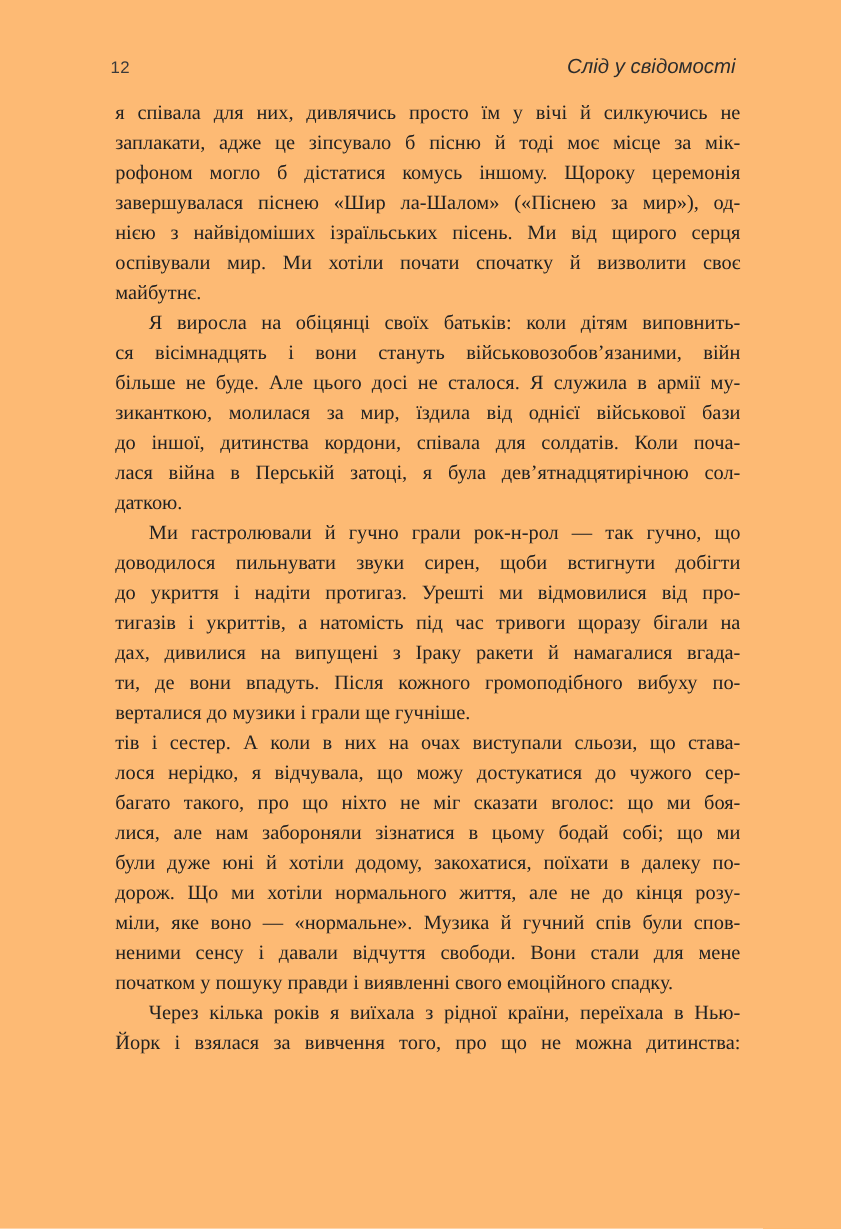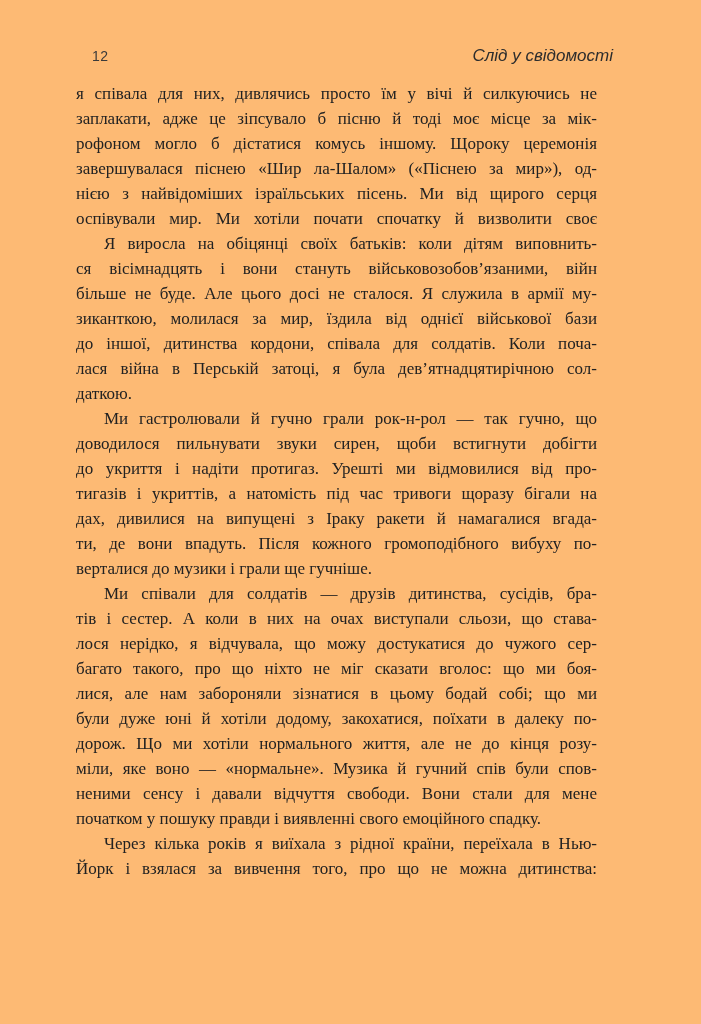--- a/index.html
+++ b/index.html
@@ -33,21 +33,21 @@
     letter-spacing: 0.5px;
   }
   .running-title {
     font-family: "Liberation Sans", sans-serif;
     font-style: italic;
     font-size: 17px;
     color: #2d2d2d;
   }
   .body-text {
     position: absolute;
-    left: 76px;
+    left: 96px;
     top: 81px;
     width: 521px;
     font-size: 17px;
     line-height: 25px;
   }
   .paragraph {
     margin: 0;
   }
   .line {
     text-align: justify;
@@ -71,41 +71,41 @@
   </div>
 
   <div class="body-text">
       <div class="paragraph">
         <div class="line">я співала для них, дивлячись просто їм у вічі й силкуючись не</div>
         <div class="line">заплакати, адже це зіпсувало б пісню й тоді моє місце за мік-</div>
         <div class="line">рофоном могло б дістатися комусь іншому. Щороку церемонія</div>
         <div class="line">завершувалася піснею «Шир ла-Шалом» («Піснею за мир»), од-</div>
         <div class="line">нією з найвідоміших ізраїльських пісень. Ми від щирого серця</div>
         <div class="line">оспівували мир. Ми хотіли почати спочатку й визволити своє</div>
+        <div class="line last">майбутнє.</div>
       </div>
       <div class="paragraph">
         <div class="line indent">Я виросла на обіцянці своїх батьків: коли дітям виповнить-</div>
         <div class="line">ся вісімнадцять і вони стануть військовозобов’язаними, війн</div>
         <div class="line">більше не буде. Але цього досі не сталося. Я служила в армії му-</div>
         <div class="line">зиканткою, молилася за мир, їздила від однієї військової бази</div>
         <div class="line">до іншої, дитинства кордони, співала для солдатів. Коли поча-</div>
         <div class="line">лася війна в Перській затоці, я була дев’ятнадцятирічною сол-</div>
         <div class="line last">даткою.</div>
       </div>
       <div class="paragraph">
         <div class="line indent">Ми гастролювали й гучно грали рок-н-рол — так гучно, що</div>
         <div class="line">доводилося пильнувати звуки сирен, щоби встигнути добігти</div>
         <div class="line">до укриття і надіти протигаз. Урешті ми відмовилися від про-</div>
         <div class="line">тигазів і укриттів, а натомість під час тривоги щоразу бігали на</div>
         <div class="line">дах, дивилися на випущені з Іраку ракети й намагалися вгада-</div>
         <div class="line">ти, де вони впадуть. Після кожного громоподібного вибуху по-</div>
         <div class="line last">верталися до музики і грали ще гучніше.</div>
       </div>
       <div class="paragraph">
-        <div class="line indent">Ми співали для солдатів — друзів дитинства, сусідів, бра-</div>
         <div class="line">тів і сестер. А коли в них на очах виступали сльози, що става-</div>
         <div class="line">лося нерідко, я відчувала, що можу достукатися до чужого сер-</div>
         <div class="line">багато такого, про що ніхто не міг сказати вголос: що ми боя-</div>
         <div class="line">лися, але нам забороняли зізнатися в цьому бодай собі; що ми</div>
         <div class="line">були дуже юні й хотіли додому, закохатися, поїхати в далеку по-</div>
         <div class="line">дорож. Що ми хотіли нормального життя, але не до кінця розу-</div>
         <div class="line">міли, яке воно — «нормальне». Музика й гучний спів були спов-</div>
         <div class="line">неними сенсу і давали відчуття свободи. Вони стали для мене</div>
         <div class="line last">початком у пошуку правди і виявленні свого емоційного спадку.</div>
       </div>

